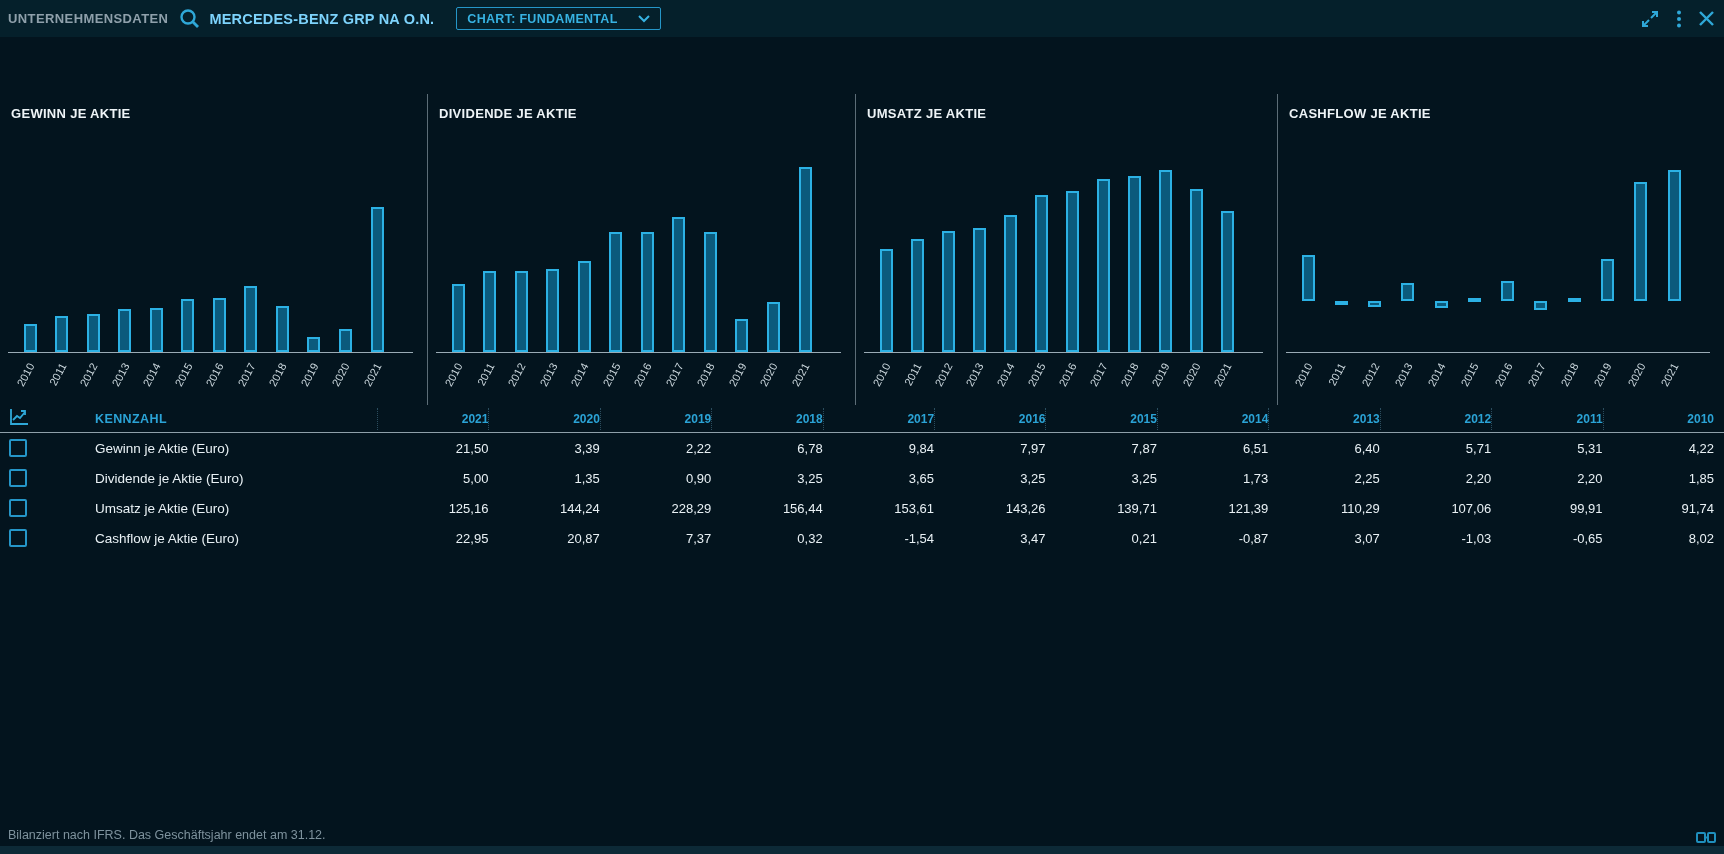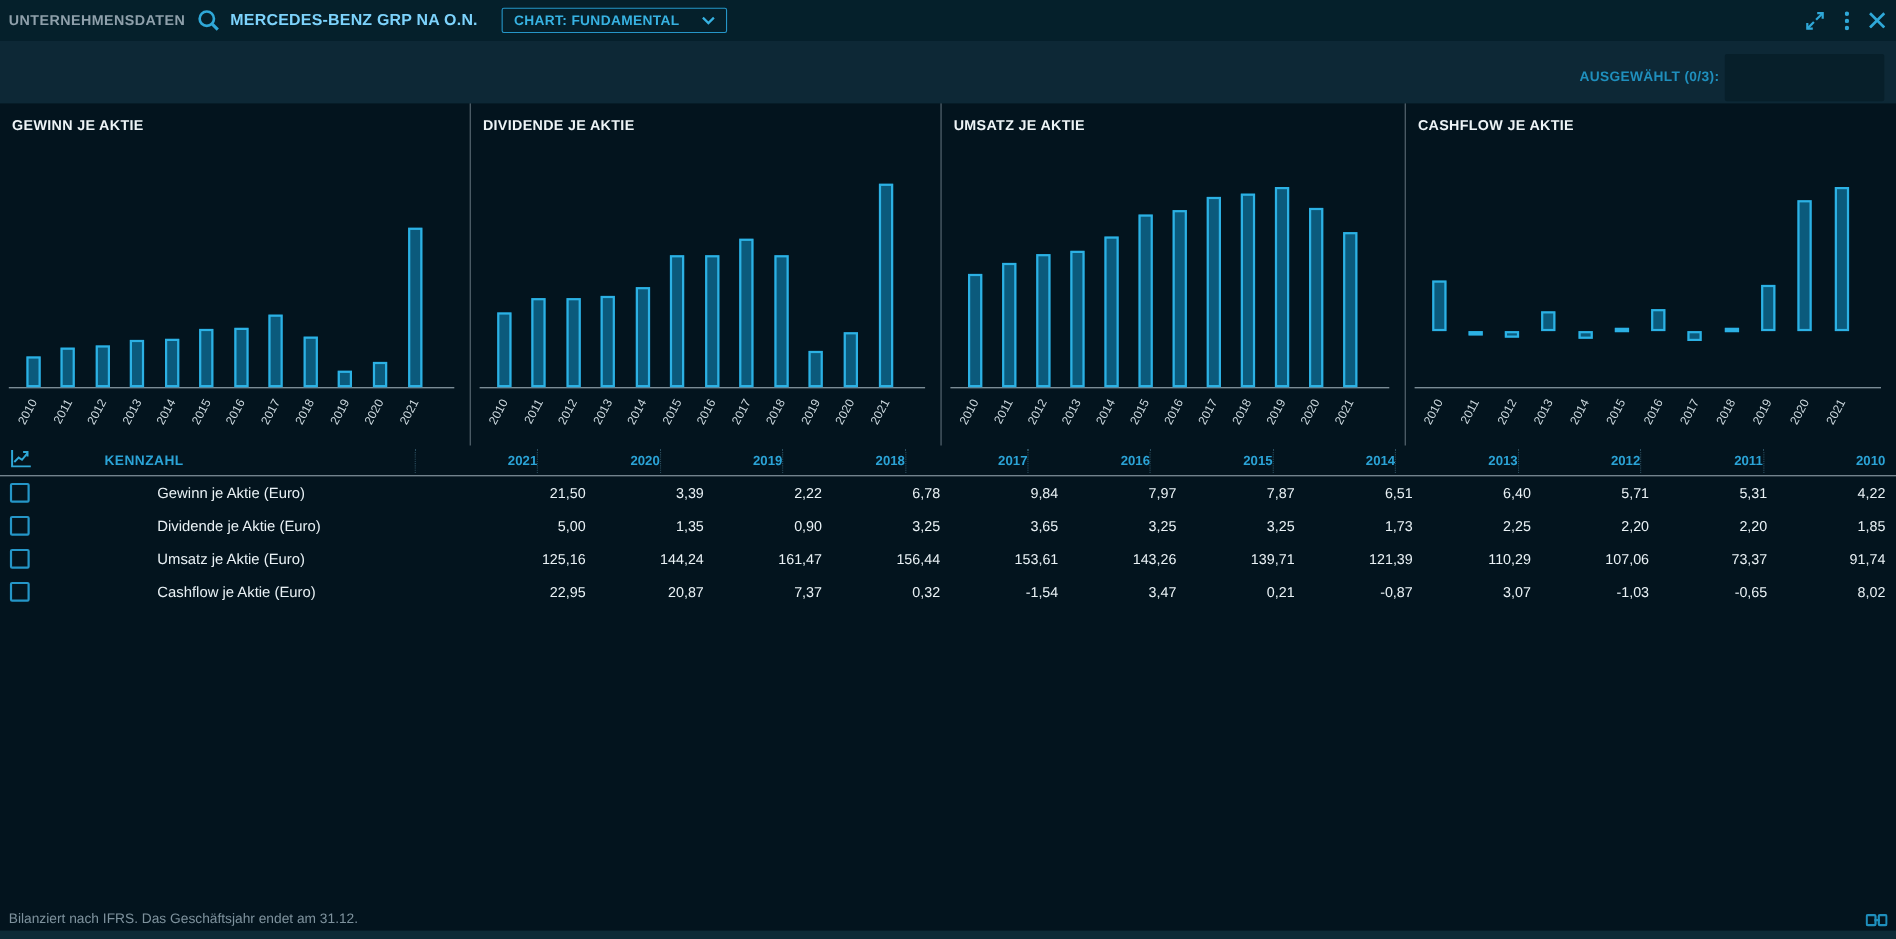--- a/index.html
+++ b/index.html
@@ -36,21 +36,21 @@
 
   
   .tbl{position:absolute;left:0;top:405px;width:1724px;}
   .thead,.trow{display:grid;grid-template-columns:95px 282px repeat(12,1fr);padding-right:10px;
                box-sizing:border-box;align-items:center;}
   .thead{height:28px;border-bottom:1px solid #8fa0aa;}
   .thead .ycell{font-size:12px;font-weight:bold;color:#2ba3d6;text-align:right;
                 border-left:1px dotted #2b4d5e;height:22px;line-height:22px;}
   .kenn{font-size:12.5px;font-weight:bold;color:#2ba3d6;letter-spacing:.4px;}
   .icon-cell{padding-left:10px;}
-  .trow{height:30px;gap:48px;}
+  .trow{height:30px;}
   .trow .vcell{font-size:13px;color:#e9f1f5;text-align:right;}
   .trow .lcell{font-size:13.5px;color:#e9f1f5;}
   .cbx{width:18px;height:18px;margin-left:9px;border:2px solid #2596c8;border-radius:2px;
        background:transparent;cursor:pointer;box-sizing:border-box;}
 
   
   .fnote{position:absolute;left:8px;top:828px;font-size:12.5px;color:#7e929d;}
   .go-ic{position:absolute;right:8px;top:830px;cursor:pointer;}
   .bstrip{position:absolute;left:0;top:846px;width:1724px;height:8px;background:#0d2a37;}
 </style>
@@ -92,24 +92,20 @@
       </span>
       <span class="hicon">
         <svg width="15" height="15" viewBox="0 0 15 15" stroke="#2fa8d8" stroke-width="2.4">
             <line x1="1" y1="1" x2="14" y2="14"></line>
             <line x1="14" y1="1" x2="1" y2="14"></line>
           </svg>
       </span>
     </div>
   </div>
 
-  <div class="tbar">
-    <span class="sel-label">AUSGEWÄHLT (0/3):</span>
-    <div class="sel-box"></div>
-  </div>
 
   <div class="charts">
     <div class="panel">
       <div class="ptitle">GEWINN JE AKTIE</div>
       <div class="plot"></div>
     <div class="axisline"></div>
         <div class="bar" style="left: 23.5px; width: 13px; background: rgb(11, 90, 124); border-color: rgb(44, 177, 228); top: 229.611px; height: 28.3891px;"></div>
         <span class="xlabel" style="left: -12px; top: 267px;">2010</span>
         <div class="bar" style="left: 55.0455px; width: 13px; background: rgb(11, 90, 124); border-color: rgb(44, 177, 228); top: 222.278px; height: 35.7218px;"></div>
         <span class="xlabel" style="left: 19.5455px; top: 267px;">2011</span>
@@ -283,29 +279,29 @@
           <div class="vcell">2,20</div>
           <div class="vcell">1,85</div>
         </div>
         <div class="trow">
           <div>
             <div class="cbx" role="checkbox" aria-checked="false"></div>
           </div>
           <div class="lcell">Umsatz je Aktie (Euro)</div>
           <div class="vcell">125,16</div>
           <div class="vcell">144,24</div>
-          <div class="vcell">161,47</div>
+          <div class="vcell">228,29</div>
           <div class="vcell">156,44</div>
           <div class="vcell">153,61</div>
           <div class="vcell">143,26</div>
           <div class="vcell">139,71</div>
           <div class="vcell">121,39</div>
           <div class="vcell">110,29</div>
           <div class="vcell">107,06</div>
-          <div class="vcell">73,37</div>
+          <div class="vcell">99,91</div>
           <div class="vcell">91,74</div>
         </div>
         <div class="trow">
           <div>
             <div class="cbx" role="checkbox" aria-checked="false"></div>
           </div>
           <div class="lcell">Cashflow je Aktie (Euro)</div>
           <div class="vcell">22,95</div>
           <div class="vcell">20,87</div>
           <div class="vcell">7,37</div>

